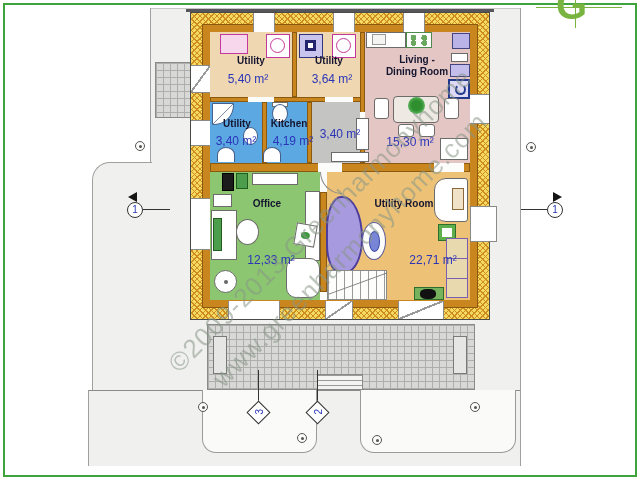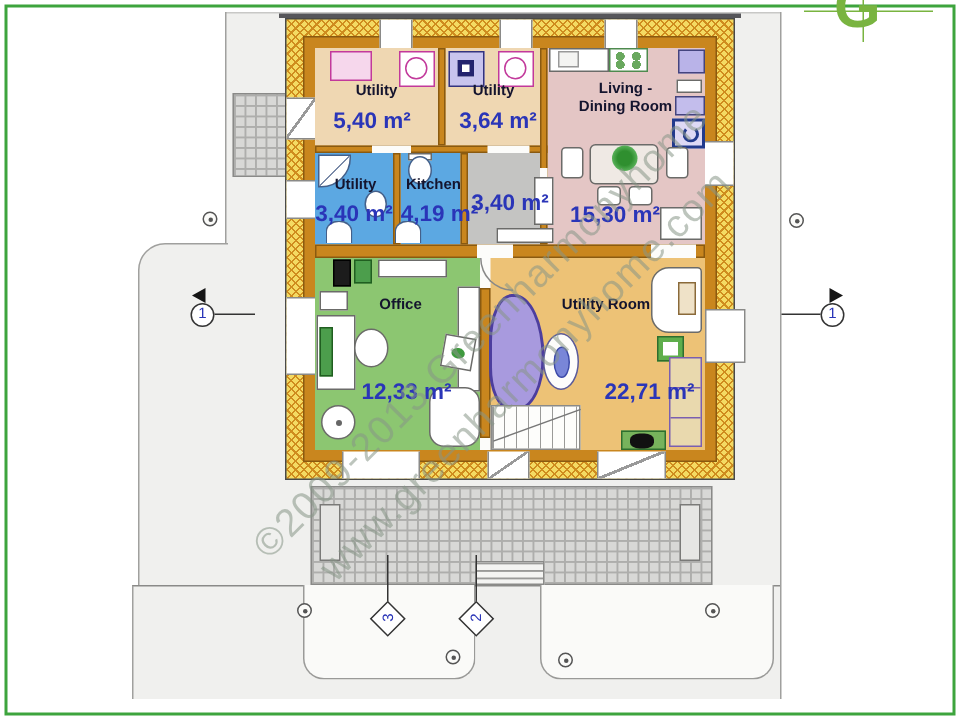--- a/index.html
+++ b/index.html
@@ -172,21 +172,21 @@
   #stairs{left:327px;top:270px;width:60px;height:30px;background:#fdfdfb;border:1px solid #8a8a88;
     background-image:repeating-linear-gradient(90deg,#9a9a98 0,#9a9a98 1px,transparent 1px,transparent 8px)}
   #stairs-diag{left:327px;top:283px;width:62px;height:1px;background:#777;transform:rotate(-20deg)}
 
   .arc{border:1px solid #888;background:transparent}
   #arc-office{left:320px;top:172px;width:22px;height:22px;border:none;border-left:1px solid #888;
               border-bottom:1px solid #888;border-radius:0 0 0 22px}
 
   
   .lbl{white-space:nowrap;transform:translateX(-50%);font-weight:700;font-size:10px;color:#14142e;z-index:12}
-  .area{white-space:nowrap;transform:translateX(-50%);font-weight:700;font-size:15px;color:#2a35b8;z-index:12}
+  .area{white-space:nowrap;transform:translateX(-50%);font-weight:400;font-size:12px;color:#2a35b8;z-index:12}
   #lbl-u1{left:251px;top:55px}      #area-u1{left:248px;top:72px}
   #lbl-u2{left:329px;top:55px}      #area-u2{left:332px;top:72px}
   #lbl-k1{left:417px;top:54px}      #lbl-k2{left:417px;top:66px}   #area-k{left:410px;top:135px}
   #lbl-ba{left:237px;top:118px}     #area-ba{left:236px;top:134px}
   #lbl-to{left:289px;top:118px}     #area-to{left:293px;top:134px}
   #area-ha{left:340px;top:127px}
   #lbl-of{left:267px;top:198px}     #area-of{left:271px;top:253px}
   #lbl-li{left:404px;top:198px}     #area-li{left:433px;top:253px}
 
   

